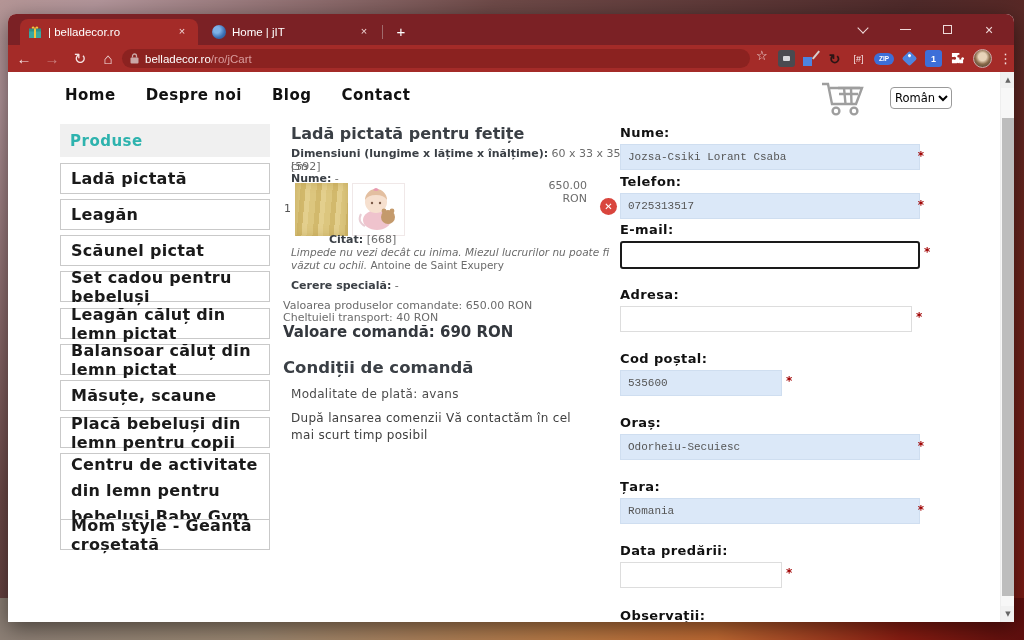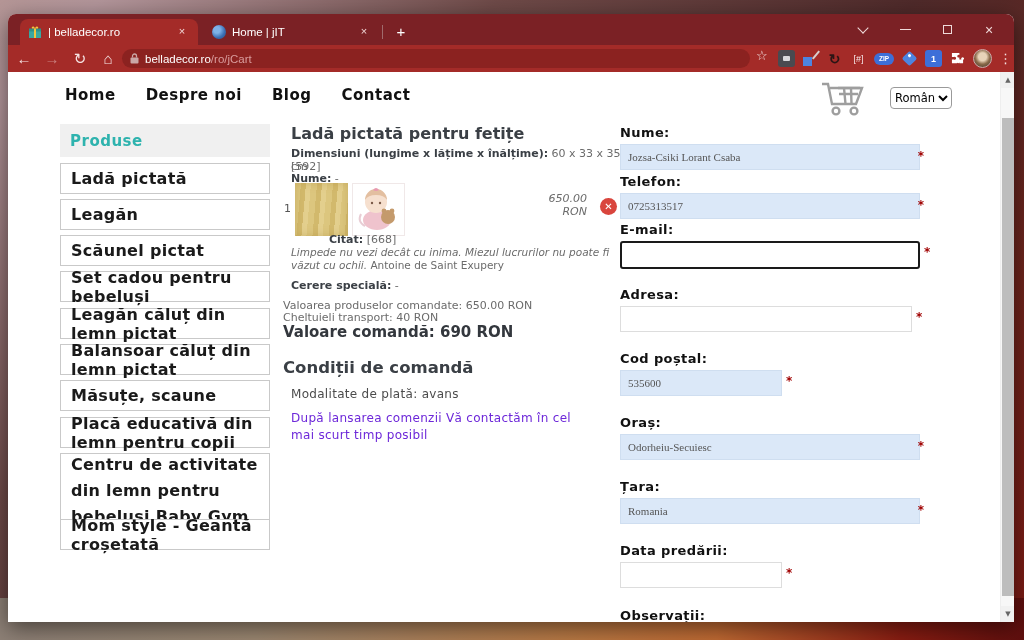--- a/index.html
+++ b/index.html
@@ -99,41 +99,41 @@
   .cart-title { top:52px; left:9px; font-size:16px; }
   .dims { top:75px; left:9px; }
   .code1 { top:88px; left:9px; }
   .nameln { top:100px; left:9px; }
   .qty { top:130px; left:2px; color:#555; }
   .thumb { position:absolute; top:111px; width:53px; height:53px; }
   .thumb-wood { left:13px; background:
     repeating-linear-gradient(95deg, #dcc67e 0 6px, #d2b96c 6px 11px, #e3cf8d 11px 16px);
     box-shadow: inset 0 0 8px rgba(160,130,50,.35); }
   .thumb-baby { left:70px; background:#fff; border:1px solid #f0e8e8; }
-  .price { top:120px; left:250px; width:55px; text-align:right; line-height:13px;font-style:italic; }
+  .price { top:107px; left:250px; width:55px; text-align:right; line-height:13px; }
   .delbtn { position:absolute; top:126px; left:318px; width:17px; height:17px; border-radius:50%;
     background:#d9453d; color:#fff; font-size:10px; font-weight:bold; text-align:center; line-height:17px; cursor:pointer; }
   .citat { top:161px; left:9px;margin-left:38px; }
   .quote { top:174px; left:9px; width:330px; line-height:12.5px; font-size:10.5px; color:#6b6b6b; }
   .quote .qi { font-style:italic; }
   .cerere { top:207px; left:9px; }
   .subtl { top:227px; left:1px; }
   .shipl { top:239px; left:1px; }
   .totall { top:251px; left:1px; font-size:15px; font-weight:bold; color:#33373d; }
   .cond-title { top:286px; left:1px; font-size:16.5px; font-weight:bold; color:#3a3f45; }
   .payln { top:315px; left:9px; font-size:12px; color:#4c4c4c; letter-spacing:.3px; }
-  .noteln { top:338px; left:9px; width:305px; font-size:12px; color:#6d28d9; line-height:16.5px; letter-spacing:.3px; }
+  .noteln { top:338px; left:9px; width:305px; font-size:12px; color:#404040; line-height:16.5px; letter-spacing:.3px; }
 
   
   .formcol { position:absolute; left:612px; top:0; width:312px; }
   .fld { position:absolute; left:0; width:312px; }
   .flabel { font-size:13px; font-weight:bold; color:#111; letter-spacing:.4px; margin-bottom:4px; }
   .frow { position:relative; display:flex; align-items:flex-start; }
   .fin { height:26px; font-size:11px; color:#555; padding:8px 7px; outline:none;
-    font-family:Liberation Serif, serif; }
+    font-family:Liberation Mono, monospace; }
   .fin.blue { background:#dbe8f8; border:1px solid #cfdef0; width:300px; }
   .fin.white { background:#fff; border:1px solid #ddd; width:292px; }
   .fin.focus { background:#fff; border:2px solid #1a1a1a; border-radius:3px; width:300px; height:28px; }
   .fin.short { width:162px; }
   .req { color:#a00000; font-size:12px; font-weight:bold; margin-left:4px; margin-top:4px; }
   .req.inside { position:absolute; right:8px; top:5px; margin:0; }
 
   
   .pg-scroll { position:absolute; right:0; top:0; width:14px; height:550px; background:#f7f7f7; border-left:1px solid #eee; }
   .pg-up, .pg-down { position:absolute; left:0; width:14px; height:16px; color:#666; font-size:7px; text-align:center; line-height:16px; background:#f1f1f1; }
@@ -244,21 +244,21 @@
 
     <aside class="sidebar">
       <div class="sidebar-head">Produse</div>
       <div class="side-item h1" style="top:39px">Ladă pictată</div>
       <div class="side-item h1" style="top:75px">Leagăn</div>
       <div class="side-item h1" style="top:111px">Scăunel pictat</div>
       <div class="side-item h1" style="top:147px">Set cadou pentru bebeluși</div>
       <div class="side-item h1" style="top:184px">Leagăn căluț din lemn pictat</div>
       <div class="side-item h1" style="top:220px">Balansoar căluț din lemn pictat</div>
       <div class="side-item h1" style="top:256px">Măsuțe, scaune</div>
-      <div class="side-item h1" style="top:293px">Placă educativă din lemn pentru copii</div>
+      <div class="side-item h1" style="top:293px">Placă bebeluși din lemn pentru copii</div>
       <div class="side-item h2" style="top:329px">Centru de activitate din lemn pentru bebeluși Baby Gym</div>
       <div class="side-item h1" style="top:395px">Mom style - Geantă croșetată</div>
     </aside>
 
     <section class="cartcol">
       <div class="ct b cart-title">Ladă pictată pentru fetițe</div>
       <div class="ct dims">
         <span class="b">Dimensiuni (lungime x lățime x înălțime):</span>
         <span>60 x 33 x 35 cm</span>
       </div>

